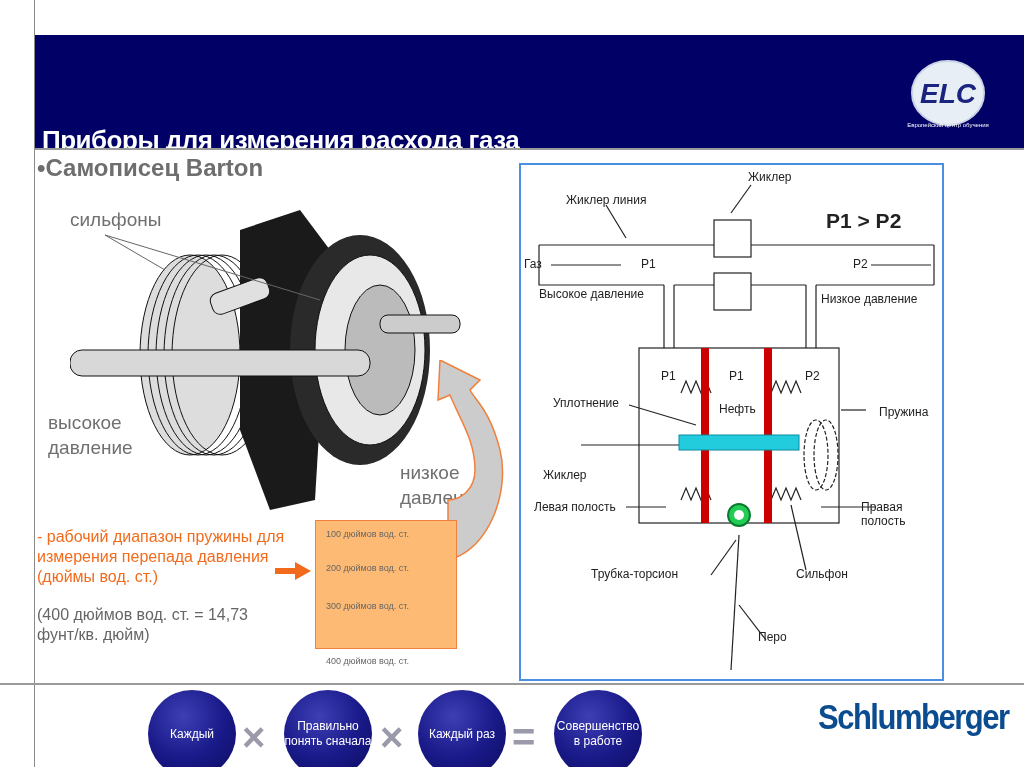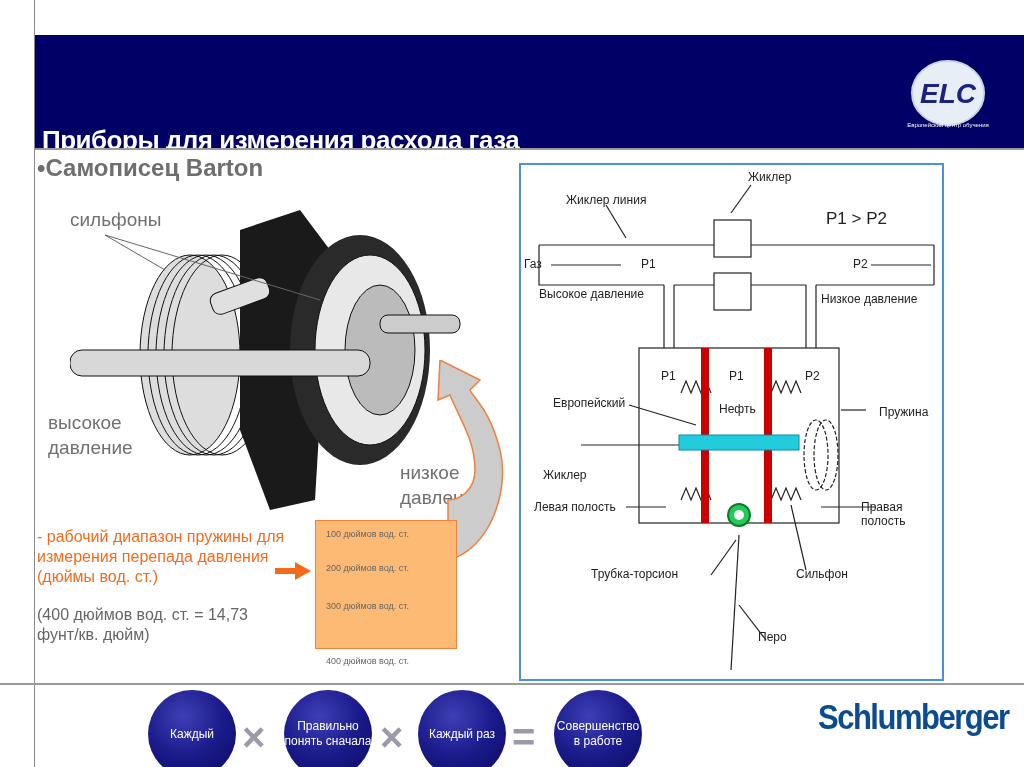--- a/index.html
+++ b/index.html
@@ -118,30 +118,30 @@
       <line x1="245" y1="475" x2="218" y2="440"></line>
     </g>
     <rect x="180" y="183" width="8" height="175" fill="#cc0000"></rect>
     <rect x="243" y="183" width="8" height="175" fill="#cc0000"></rect>
     <rect x="158" y="270" width="120" height="15" fill="#22ccdd" stroke="#0b8aa0"></rect>
     <circle cx="218" cy="350" r="11" fill="#22cc55" stroke="#0a7a30" stroke-width="2"></circle>
     <circle cx="218" cy="350" r="5" fill="#fff"></circle>
   </svg>
   <div class="diag-lbl" style="left:45px;top:28px;">Жиклер линия</div>
   <div class="diag-lbl" style="left:227px;top:5px;">Жиклер</div>
-  <div class="diag-lbl" style="left:305px;top:44px;font-size:17px;font-weight:normal;">P1 &gt; P2</div>
+  <div class="diag-lbl" style="left:305px;top:44px;font-size:21px;font-weight:bold;">P1 &gt; P2</div>
   <div class="diag-lbl" style="left:3px;top:92px;">Газ</div>
   <div class="diag-lbl" style="left:120px;top:92px;">P1</div>
   <div class="diag-lbl" style="left:332px;top:92px;">P2</div>
   <div class="diag-lbl" style="left:18px;top:122px;">Высокое давление</div>
   <div class="diag-lbl" style="left:300px;top:127px;">Низкое давление</div>
   <div class="diag-lbl" style="left:140px;top:204px;">P1</div>
   <div class="diag-lbl" style="left:208px;top:204px;">P1</div>
   <div class="diag-lbl" style="left:284px;top:204px;">P2</div>
-  <div class="diag-lbl" style="left:32px;top:231px;">Европейский</div>
+  <div class="diag-lbl" style="left:32px;top:231px;">Уплотнение</div>
   <div class="diag-lbl" style="left:198px;top:237px;">Нефть</div>
   <div class="diag-lbl" style="left:358px;top:240px;">Пружина</div>
   <div class="diag-lbl" style="left:22px;top:303px;">Жиклер</div>
   <div class="diag-lbl" style="left:13px;top:335px;">Левая полость</div>
   <div class="diag-lbl" style="left:340px;top:335px;width:50px;white-space:normal;">Правая полость</div>
   <div class="diag-lbl" style="left:70px;top:402px;">Трубка-торсион</div>
   <div class="diag-lbl" style="left:275px;top:402px;">Сильфон</div>
   <div class="diag-lbl" style="left:237px;top:465px;">Перо</div>
 </div>
 

